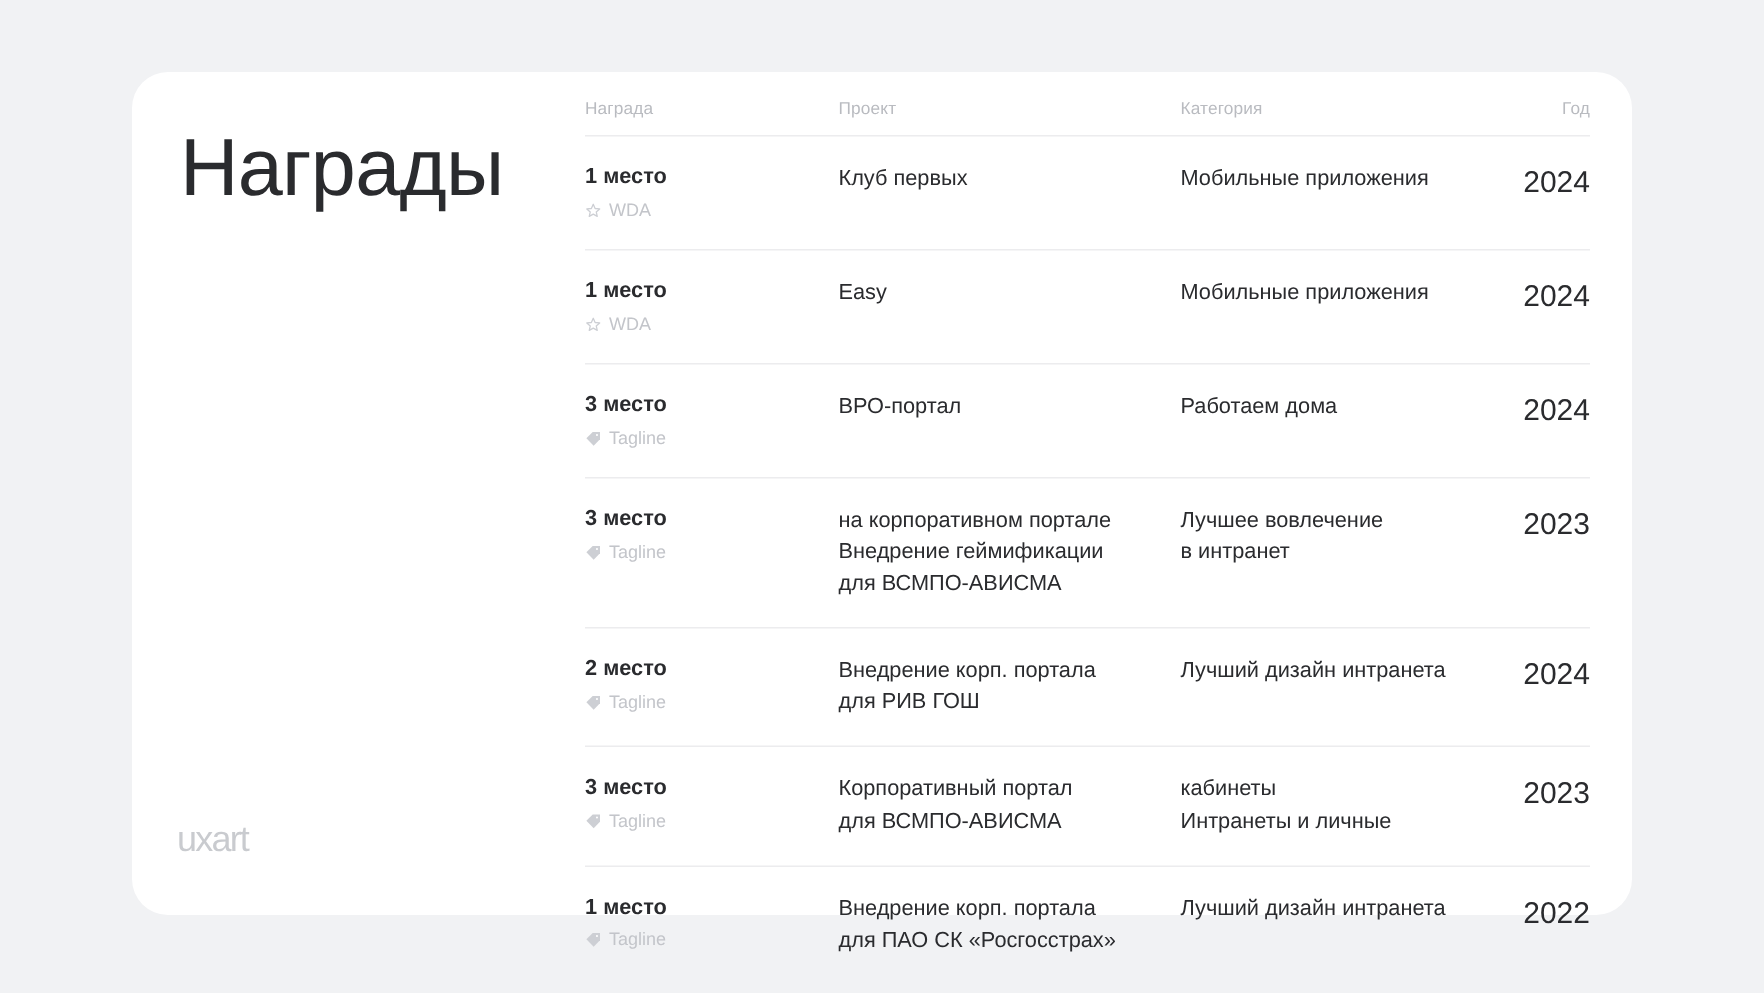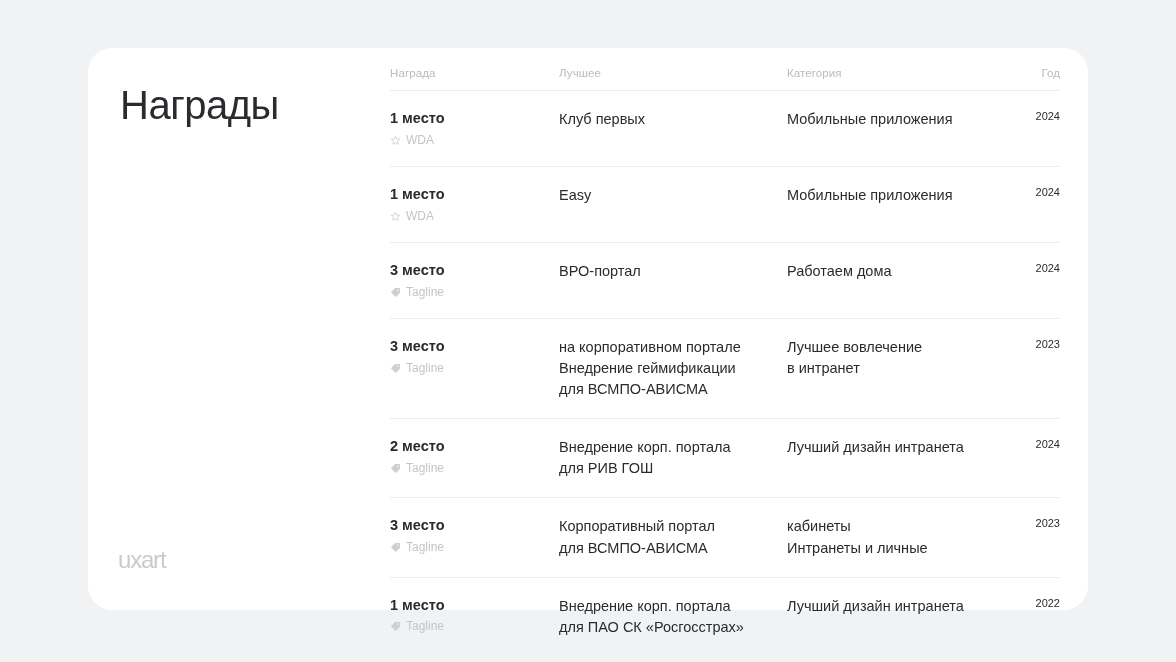--- a/index.html
+++ b/index.html
@@ -16,21 +16,21 @@
     position: absolute;
     left: 88px; top: 48px;
     width: 1000px; height: 562px;
     background: #ffffff;
     border-radius: 24px;
   }
 
   .title {
     position: absolute;
     left: 32px; top: 35px;
-    font-size: 40px;
+    font-size: 54px;
     font-weight: 500;
     letter-spacing: -0.5px;
     color: #2a2b2e;
     line-height: 1.1;
     white-space: nowrap;
   }
 
   .logo {
     position: absolute;
     left: 30px; top: 500px;
@@ -100,41 +100,41 @@
 
   .cell-text {
     font-size: 14.5px;
     font-weight: 400;
     color: #2a2b2e;
     line-height: 1.45;
   }
   .cell-text .ln { display: block; white-space: nowrap; }
 
   .year {
-    font-size: 11px;
+    font-size: 20px;
     font-weight: 400;
     color: #2a2b2e;
     line-height: 1.35;
   }
 </style>
 </head>
 <body>
 
 <div class="page">
   <div class="card">
 
     <div class="title">Награды</div>
 
     <div class="logo">uxart</div>
 
     <div class="table">
 
       <div class="row head-row">
         <div class="head-cell c-award">Награда</div>
-        <div class="head-cell c-project">Лучшее</div>
+        <div class="head-cell c-project">Проект</div>
         <div class="head-cell c-category">Категория</div>
         <div class="head-cell c-year">Год</div>
       </div>
 
       <div id="rows-container">
           <div class="row body-row">
             <div class="c-award">
               <div class="place">1 место</div>
               <div class="tagline">
                 <span>

